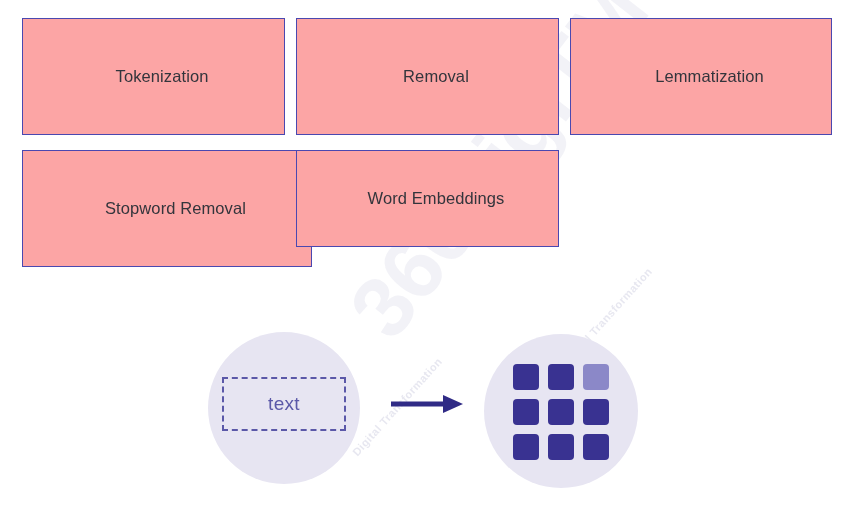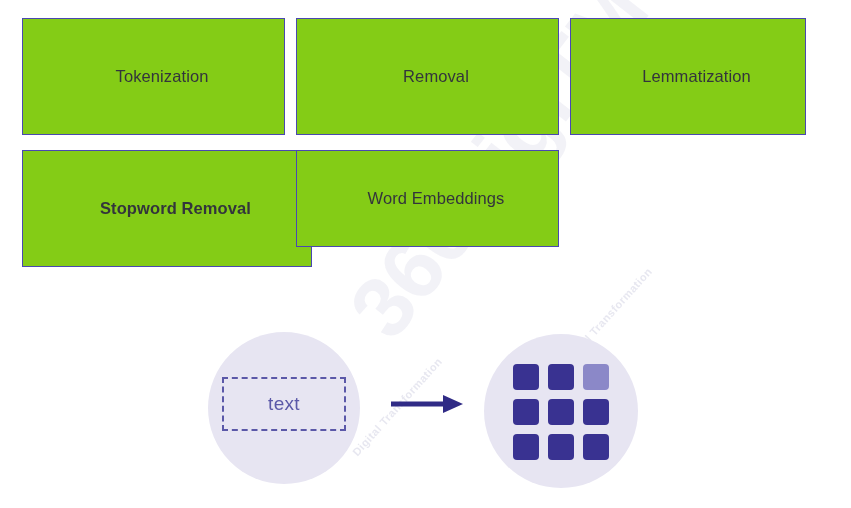--- a/index.html
+++ b/index.html
@@ -51,21 +51,21 @@
   }
   .wm-small.two {
     left: 560px;
     top: 360px;
   }
 
   
   .concept-box {
     position: absolute;
     box-sizing: border-box;
-    background: #84cc16;
+    background: #fca5a5;
     border: 1.6px solid #4a48b0;
     display: flex;
     align-items: center;
     justify-content: center;
     z-index: 3;
     padding-left: 17px;
   }
   .concept-box .label {
     font-size: 16.5px;
     color: #33353c;
@@ -152,24 +152,24 @@
     <div class="wm-small two">Digital Transformation</div>
   </div>
 
   <div id="concept-layer">
       <div class="concept-box" style="left: 22px; top: 18px; width: 263px; height: 117px;">
         <span class="label">Tokenization</span>
       </div>
       <div class="concept-box" style="left: 296px; top: 18px; width: 263px; height: 117px;">
         <span class="label">Removal</span>
       </div>
-      <div class="concept-box" style="left: 570px; top: 18px; width: 236px; height: 117px;">
+      <div class="concept-box" style="left: 570px; top: 18px; width: 262px; height: 117px;">
         <span class="label">Lemmatization</span>
       </div>
-      <div class="concept-box" style="left: 22px; top: 150px; width: 290px; height: 117px; font-weight: bold;">
+      <div class="concept-box" style="left: 22px; top: 150px; width: 290px; height: 117px;">
         <span class="label">Stopword Removal</span>
       </div>
       <div class="concept-box" style="left: 296px; top: 150px; width: 263px; height: 97px;">
         <span class="label">Word Embeddings</span>
       </div>
     </div>
 
   <div class="illustration">
 
     <div class="circle" id="circle-left"></div>

